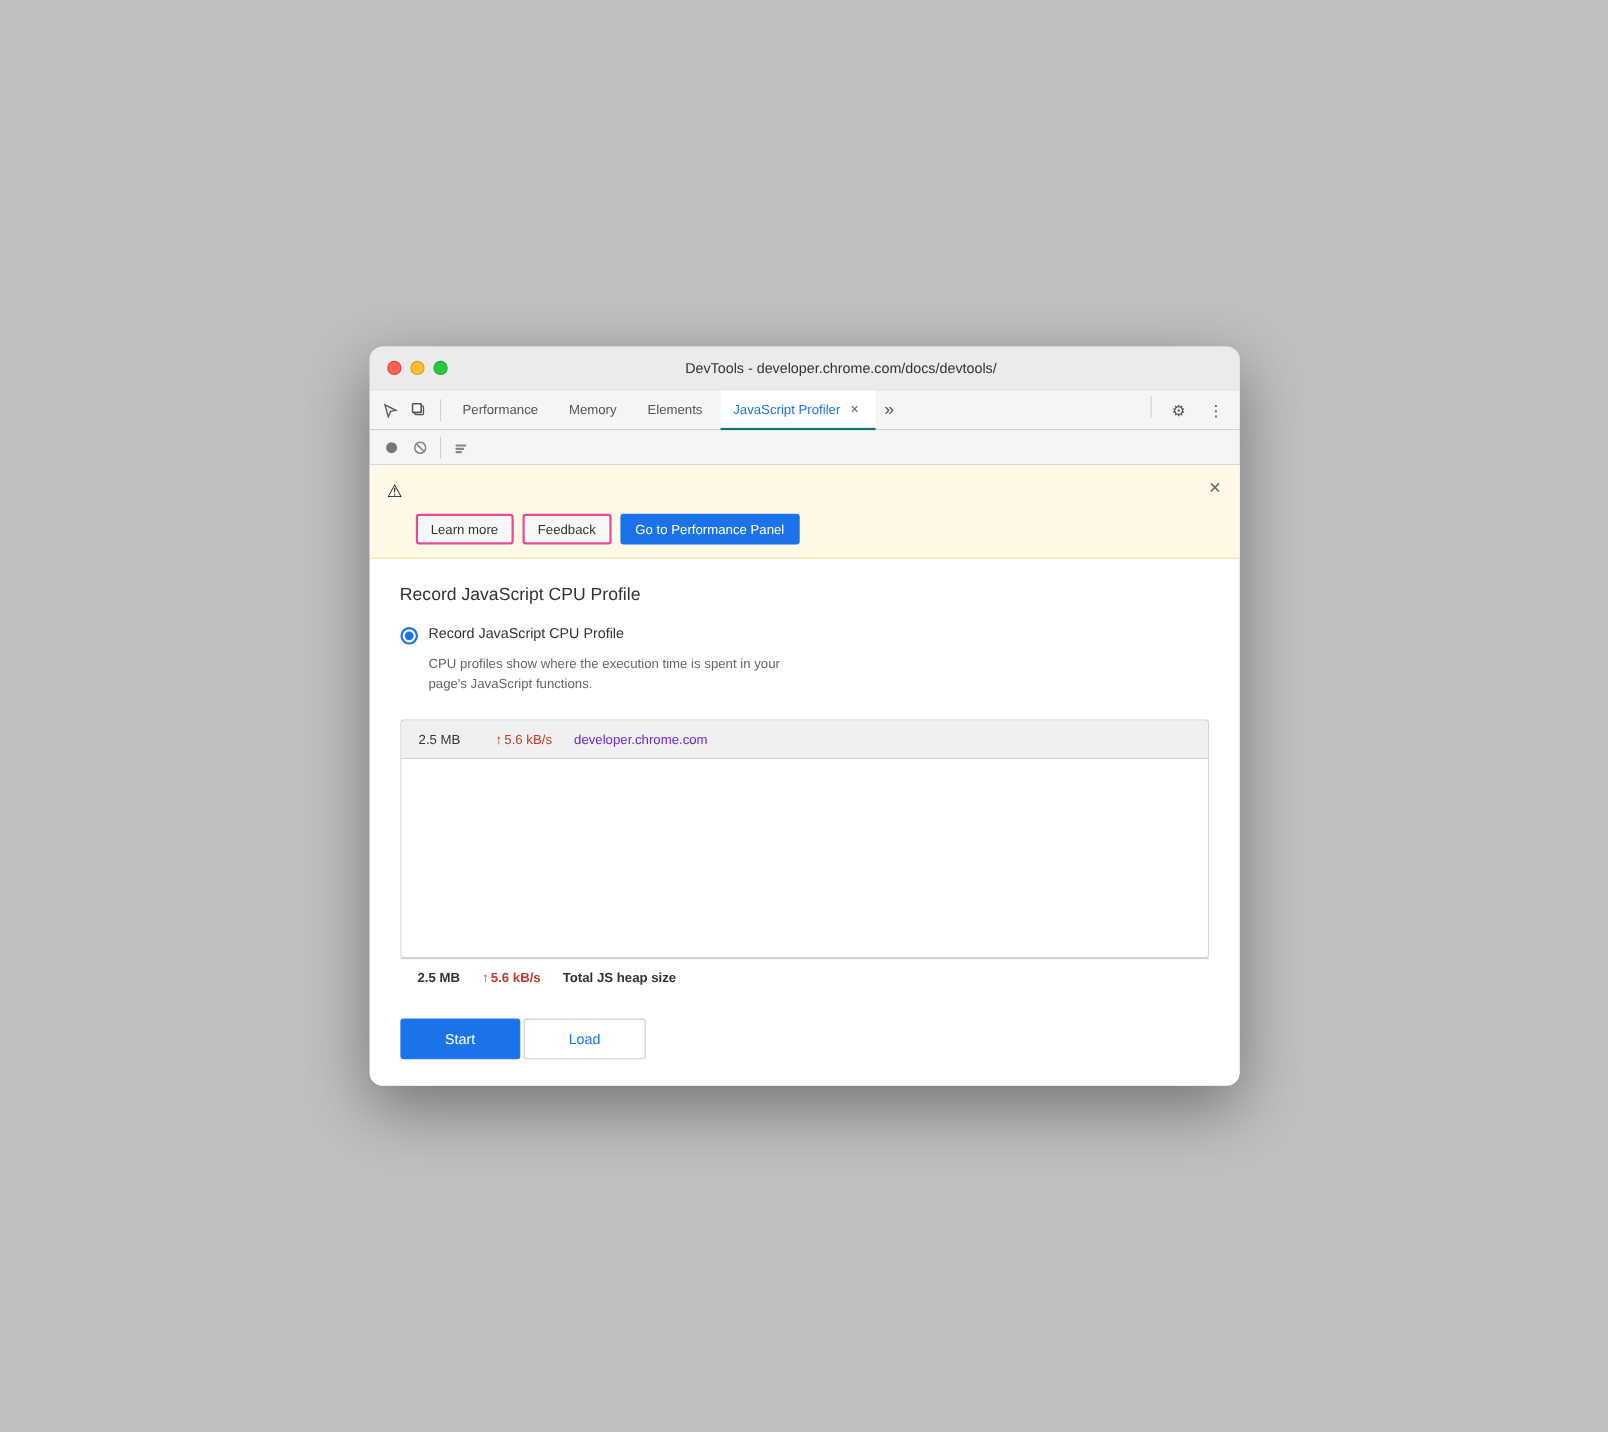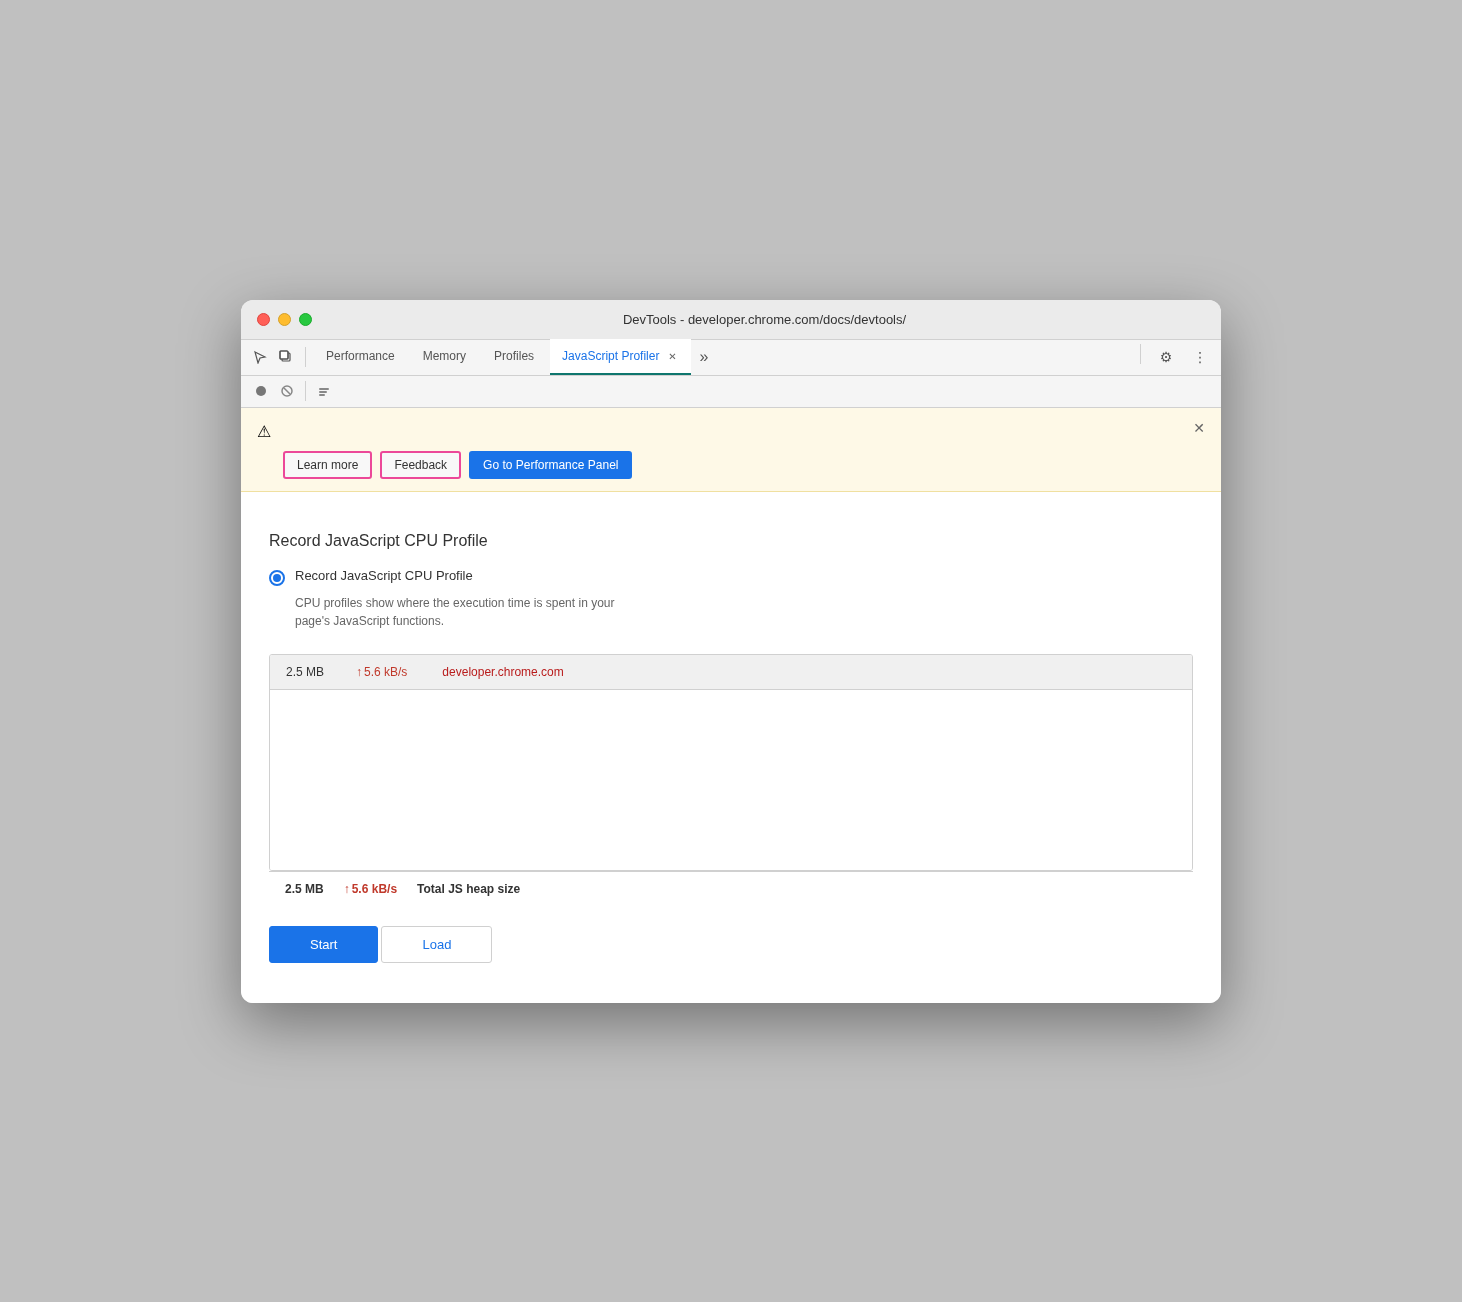--- a/index.html
+++ b/index.html
@@ -5,21 +5,21 @@
     * { box-sizing: border-box; margin: 0; padding: 0; }
     body {
       background: #c0c0c0;
       display: flex;
       justify-content: center;
       align-items: center;
       min-height: 100vh;
       font-family: -apple-system, BlinkMacSystemFont, 'Segoe UI', sans-serif;
     }
     .window {
-      width: 980px;
+      width: 791px;
       background: #f0f0f0;
       border-radius: 12px;
       box-shadow: 0 20px 60px rgba(0,0,0,0.4);
       overflow: hidden;
     }
     
     .titlebar {
       background: #ebebeb;
       border-bottom: 1px solid #d0d0d0;
       padding: 12px 16px;
@@ -231,21 +231,21 @@
       background: #f8f8f8;
       color: #333;
     }
     .warn-btn.primary {
       background: #1a73e8;
       color: white;
       border-color: #1a73e8;
     }
     
     .profile-content {
-      padding: 40px 28px;
+      padding: 24px 28px;
       flex: 1;
     }
     .section-title {
       font-size: 16px;
       font-weight: 400;
       color: #333;
       margin-bottom: 18px;
     }
     .radio-option {
       display: flex;
@@ -311,22 +311,21 @@
       min-width: 50px;
     }
     .vm-speed {
       color: #c0392b;
       font-weight: 500;
       display: flex;
       align-items: center;
       gap: 2px;
     }
     .vm-url {
-      color: #b91c1c;
-      margin-left: 15px;
+      color: #6d28d9;
     }
     .vm-footer {
       padding: 10px 16px;
       display: flex;
       align-items: center;
       gap: 20px;
       font-size: 12px;
       border-top: 1px solid #d0d0d0;
     }
     .vm-footer-size { font-weight: 700; color: #333; }
@@ -386,21 +385,21 @@
     </div>
     <div class="toolbar-divider"></div>
 
     <div class="tab">
       <span>Performance</span>
     </div>
     <div class="tab">
       <span>Memory</span>
     </div>
     <div class="tab">
-      <span>Profiles</span>
+      <span>Elements</span>
     </div>
     <div class="tab active">
       <span>JavaScript Profiler</span>
       <div class="tab-close">✕</div>
     </div>
     <div class="toolbar-more">»</div>
 
     <div class="toolbar-right">
       <div class="toolbar-divider"></div>
       <div class="toolbar-right-btn">⚙</div>

